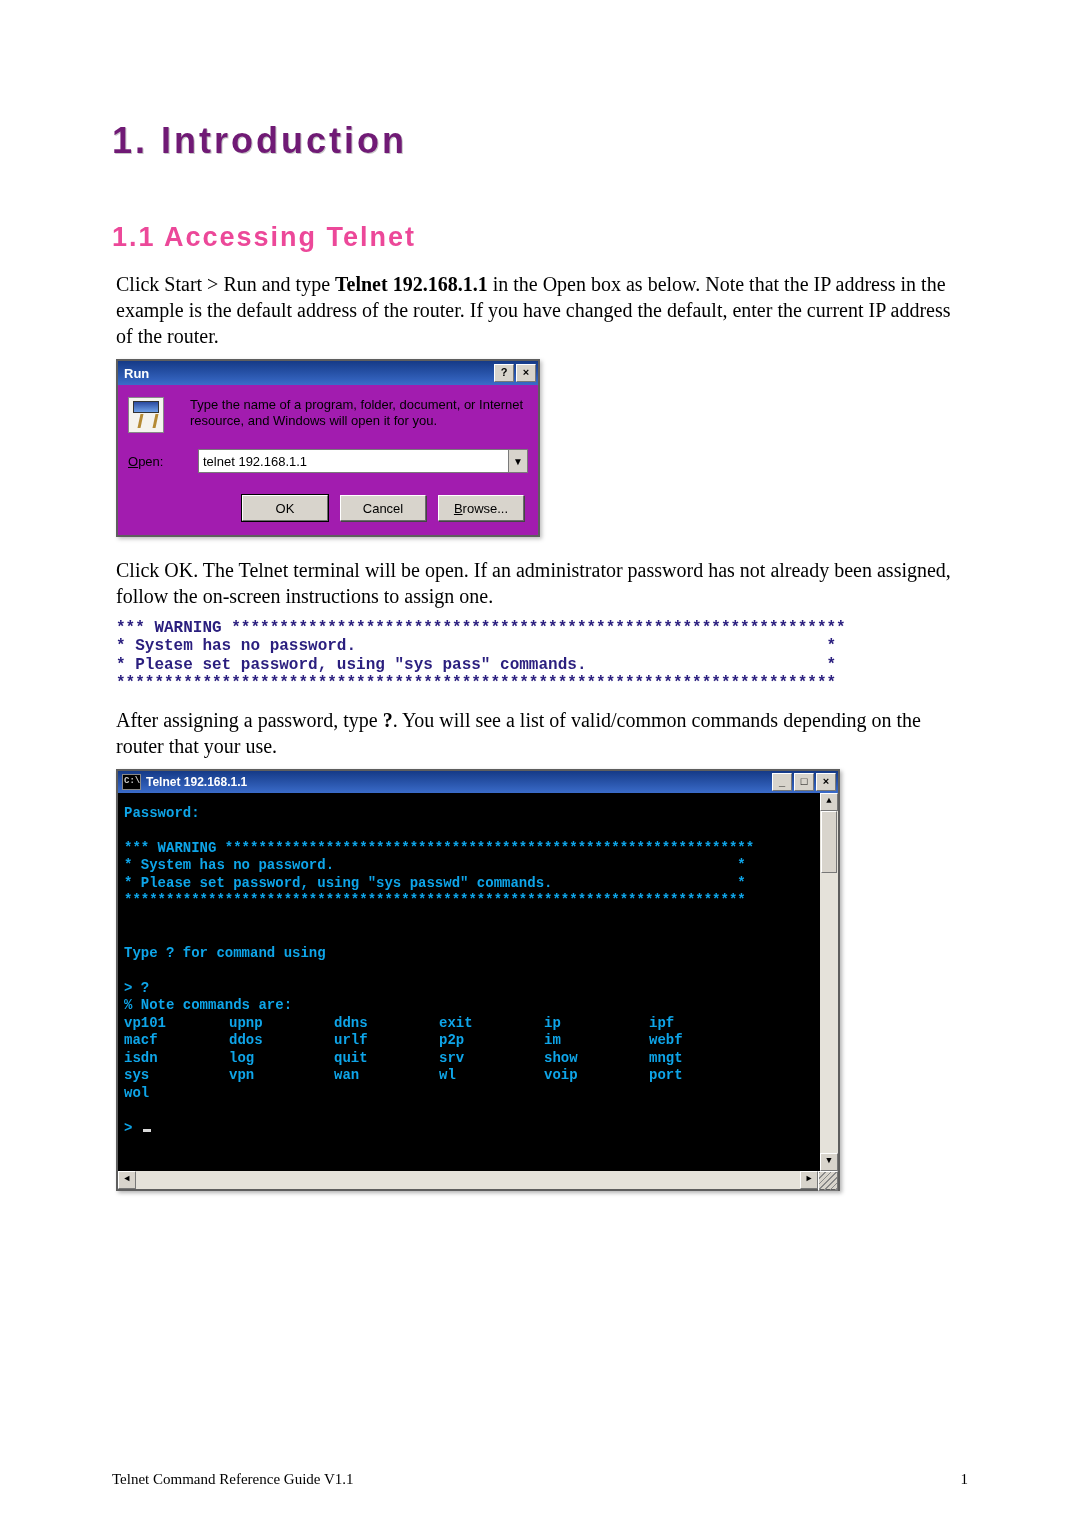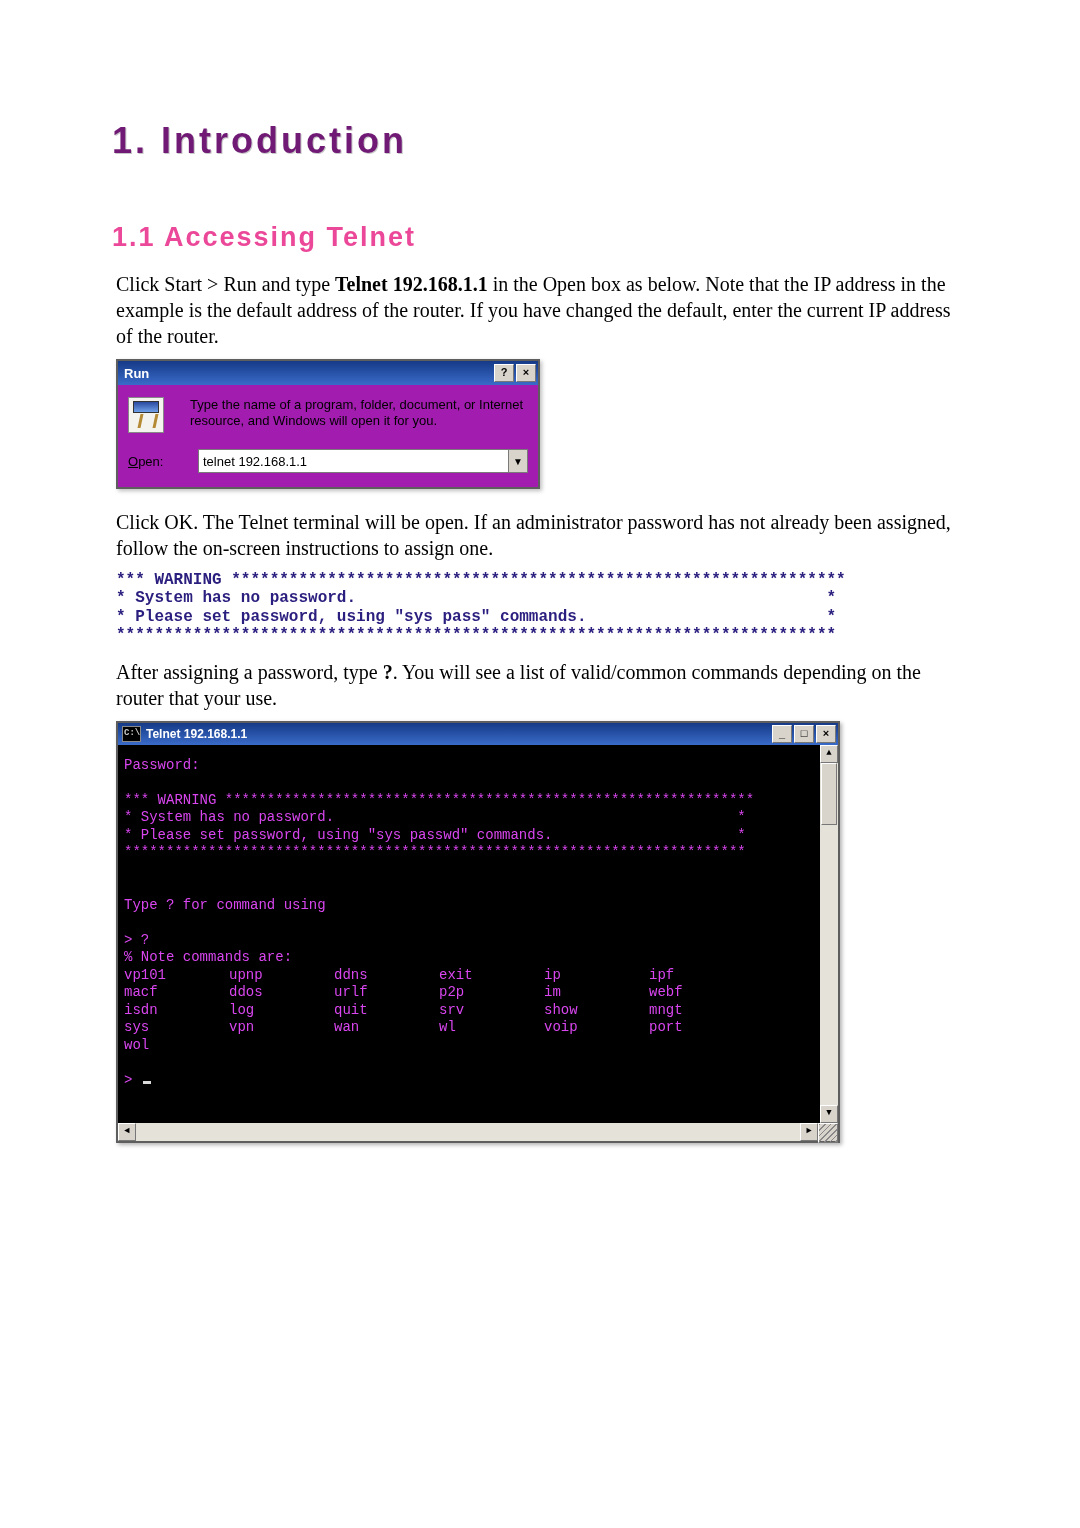--- a/index.html
+++ b/index.html
@@ -144,21 +144,21 @@
     font-family:"Courier New",monospace;
   }
   .con-title-text{flex:1;}
   .con-body-wrap{display:flex;}
   .con-body{
     flex:1;background:#000;color:#d9d9d9;padding:12px 6px 6px 6px;
     min-height:360px;
     line-height:1.25;
     white-space:pre;
   }
-  .gray{color:#d946ef;}
+  .gray{color:#0ea5e9;font-weight:bold;}
   .cursor{display:inline-block;width:8px;height:3px;background:#d9d9d9;vertical-align:baseline;margin-left:2px;}
   .vscroll{
     width:18px;background:#d8d4cc;display:flex;flex-direction:column;
   }
   .vs-btn{height:16px;border:1px solid #fff;border-right-color:#777;border-bottom-color:#777;font-size:9px;text-align:center;line-height:14px;}
   .vs-track{flex:1;background:#e5e2da;position:relative;}
   .vs-thumb{position:absolute;left:1px;right:1px;top:0;height:60px;background:#d8d4cc;border:1px solid #fff;border-right-color:#777;border-bottom-color:#777;}
   .hscroll{
     height:18px;display:flex;background:#d8d4cc;
   }
@@ -202,20 +202,28 @@
         <div class="run-desc">Type the name of a program, folder, document, or Internet resource, and Windows will open it for you.</div>
       </div>
       <div class="run-row2">
         <div class="run-open-label"><u>O</u><span>pen:</span></div>
         <div class="run-combo">
           <input type="text" value="telnet 192.168.1.1" style="">
           <div class="combo-btn">
             <span>▼</span>
           </div>
         </div>
+      </div>
+      <div class="run-btns">
+        <div class="win-btn default">OK</div>
+        <div class="win-btn">Cancel</div>
+        <div class="win-btn">
+            <u>B</u>
+            <span>rowse...</span>
+          </div>
       </div>
     </div>
   </div>
 
   <p class="body-text">Click OK. The Telnet terminal will be open. If an administrator password has not already been assigned, follow the on-screen instructions to assign one.</p>
 
   <div class="warn-block">*** WARNING ****************************************************************
 * System has no password.                                                 *
 * Please set password, using "sys pass" commands.                         *
 ***************************************************************************</div>
@@ -256,14 +264,18 @@
       </div>
     </div>
     <div class="hscroll">
       <div class="hs-btn">◄</div>
       <div class="hs-track"></div>
       <div class="hs-btn">►</div>
       <div class="resize"></div>
     </div>
   </div>
 
+  <div class="footer">
+    <span>Telnet Command Reference Guide V1.1</span>
+    <span>1</span>
+  </div>
 
 </div>
 
 </body></html>

